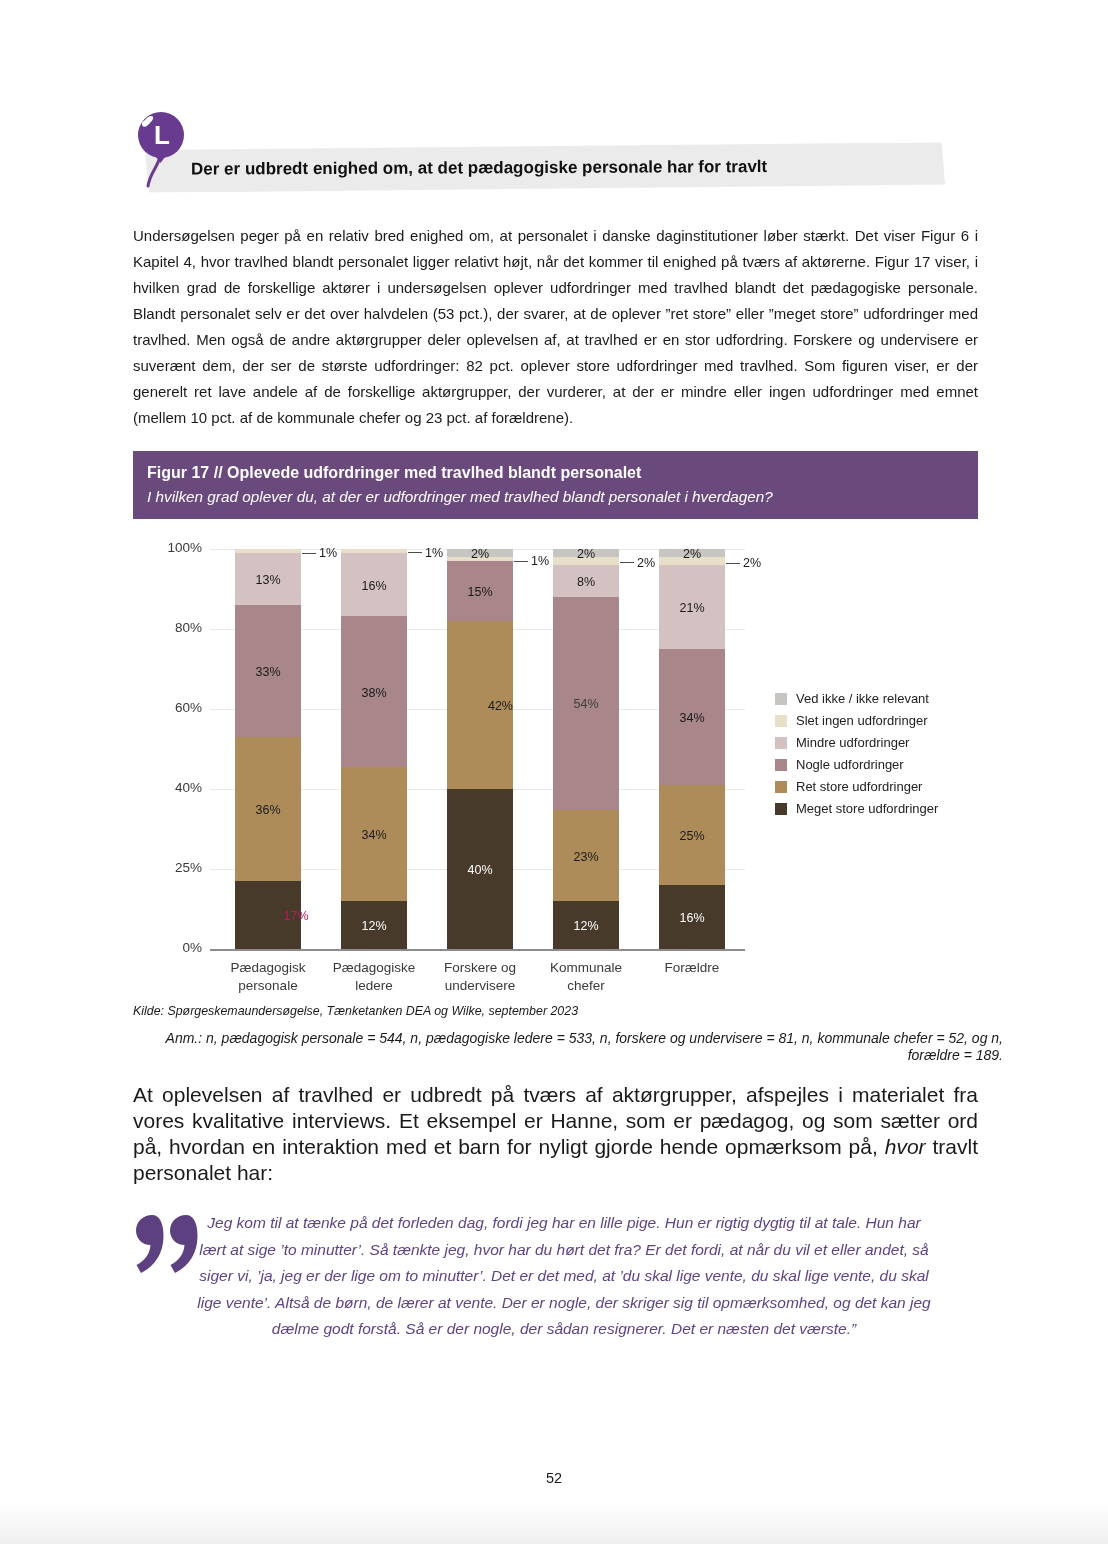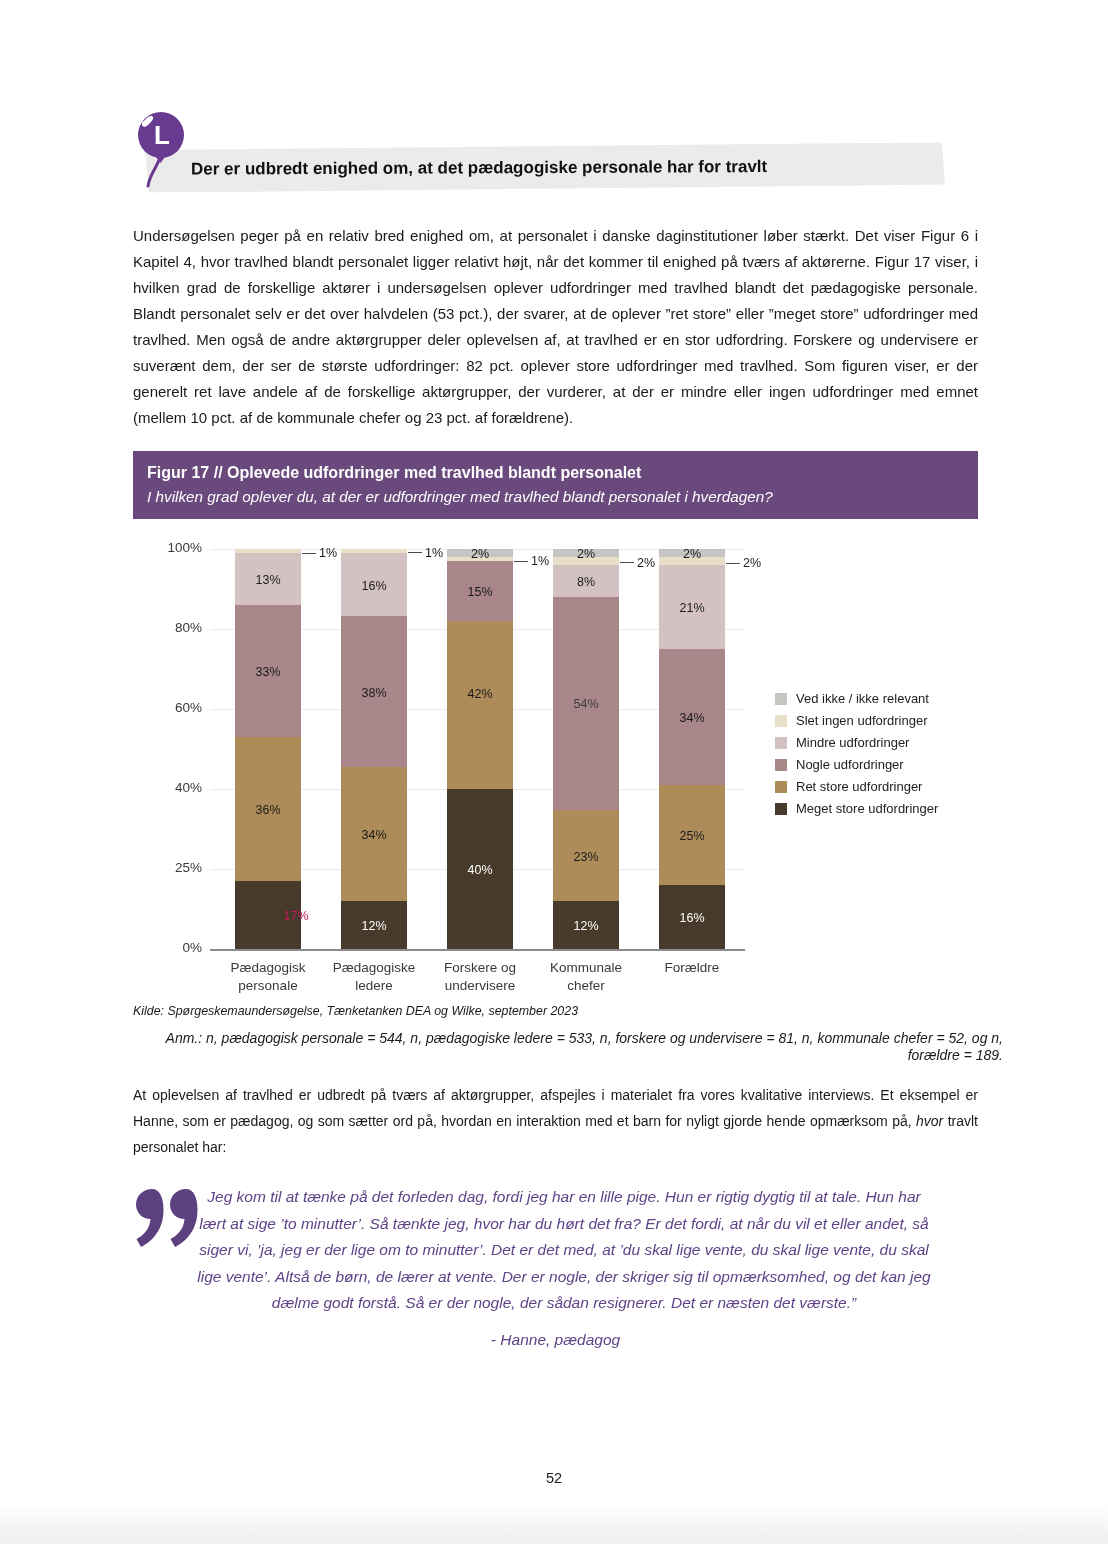--- a/index.html
+++ b/index.html
@@ -10,21 +10,21 @@
   
   .hdr{position:relative;margin-top:110px;height:81px;}
   .banner{position:absolute;left:12px;top:34px;width:800px;height:47px;background:#ebebeb;
           transform:rotate(-0.25deg);clip-path:polygon(0% 9%,99.6% 0%,100% 90%,0.5% 100%);
           display:flex;align-items:center;}
   .banner-title{margin-left:46px;font-size:17px;font-weight:bold;color:#111;}
   .balloon{position:absolute;left:0;top:0;}
 
   
   .p1{margin:32px 0 0;text-align:justify;font-size:15px;line-height:26px;}
-  .p2{margin:18px 0 0;text-align:justify;font-size:14px;line-height:26px;}
+  .p2{margin:18px 0 0;text-align:justify;font-size:21px;line-height:26px;}
   .p2 .it{font-style:italic;}
 
   
   .fig-header{margin-top:20px;background:#6a4a7d;color:#fff;padding:13px 14px;box-sizing:border-box;width:845px;}
   .fig-title{font-weight:bold;font-size:16px;}
   .fig-sub{font-style:italic;font-size:15.3px;margin-top:6px;}
   .chart{position:relative;height:484px;background:#fff;}
   .plot{position:absolute;left:77px;top:30px;width:535px;height:400px;border-bottom:2.5px solid #8c8c8c;}
   .grid{position:absolute;left:0;width:100%;height:1px;background:#e9e9e9;}
   .ytick{position:absolute;left:-64px;width:56px;text-align:right;font-size:13.5px;color:#3a3a3a;}
@@ -127,21 +127,21 @@
               </div>
             </div>
             <div class="xtick" style="left: 109px; top: 410px; width: 110px;">
               <div>Pædagogiske</div>
               <div>ledere</div>
             </div>
             <div class="bar" style="left: 237px;">
               <div class="seg" style="bottom: 0px; height: 160px; background: rgb(71, 58, 43);"></div>
               <div class="seglab" style="bottom: 72px; color: rgb(255, 255, 255);">40%</div>
               <div class="seg" style="bottom: 160px; height: 168px; background: rgb(173, 140, 90);"></div>
-              <div class="seglab" style="bottom: 248px; color: rgb(26, 26, 26);">42%</div>
+              <div class="seglab" style="bottom: 236px; color: rgb(26, 26, 26); text-align: right;">42%</div>
               <div class="seg" style="bottom: 328px; height: 60px; background: rgb(168, 134, 138);"></div>
               <div class="seglab" style="bottom: 350px; color: rgb(26, 26, 26);">15%</div>
               <div class="seg" style="bottom: 388px; height: 4px; background: rgb(232, 223, 201);"></div>
               <div class="callout" style="bottom: 381px; left: 67px;">
                 <div class="cl"></div>
                 <span>1%</span>
               </div>
               <div class="seg" style="bottom: 392px; height: 8px; background: rgb(199, 197, 194);"></div>
               <div class="seglab" style="bottom: 388px; color: rgb(26, 26, 26);">2%</div>
             </div>
@@ -223,20 +223,19 @@
     </div>
 
     <p class="p2"><span>At oplevelsen af travlhed er udbredt på tværs af aktørgrupper, afspejles i materialet fra vores kvalitative interviews. Et eksempel er Hanne, som er pædagog, og som sætter ord på, hvordan en interaktion med et barn for nyligt gjorde hende opmærksom på, </span><span class="it">hvor</span><span> travlt personalet har:</span></p>
 
     <div class="quote">
       <svg class="quote-icon" width="66" height="62" viewBox="0 0 66 62">
         <path d="M17 1 C8 1 1 8 1 16.5 C1 25 7.5 31 15.5 31 C15 39.5 10 46.5 1.5 51 L6 59 C19 52.5 28.5 40 28.5 22 C28.5 9 24.5 1 17 1 Z" fill="#5c4080"></path>
         <path d="M51 1 C42 1 35 8 35 16.5 C35 25 41.5 31 49.5 31 C49 39.5 44 46.5 35.5 51 L40 59 C53 52.5 62.5 40 62.5 22 C62.5 9 58.5 1 51 1 Z" fill="#5c4080"></path>
       </svg>
       <div class="quote-text">Jeg kom til at tænke på det forleden dag, fordi jeg har en lille pige. Hun er rigtig dygtig til at tale. Hun har lært at sige ’to minutter’. Så tænkte jeg, hvor har du hørt det fra? Er det fordi, at når du vil et eller andet, så siger vi, ’ja, jeg er der lige om to minutter’. Det er det med, at ’du skal lige vente, du skal lige vente, du skal lige vente’. Altså de børn, de lærer at vente. Der er nogle, der skriger sig til opmærksomhed, og det kan jeg dælme godt forstå. Så er der nogle, der sådan resignerer. Det er næsten det værste.”</div>
-      <div class="quote-attr">- Hanne, pædagog</div>
     </div>
 
   </div>
 
   <div class="pageno">52</div>
   <div class="bottom-fade"></div>
 </div>
 
 </body></html>

